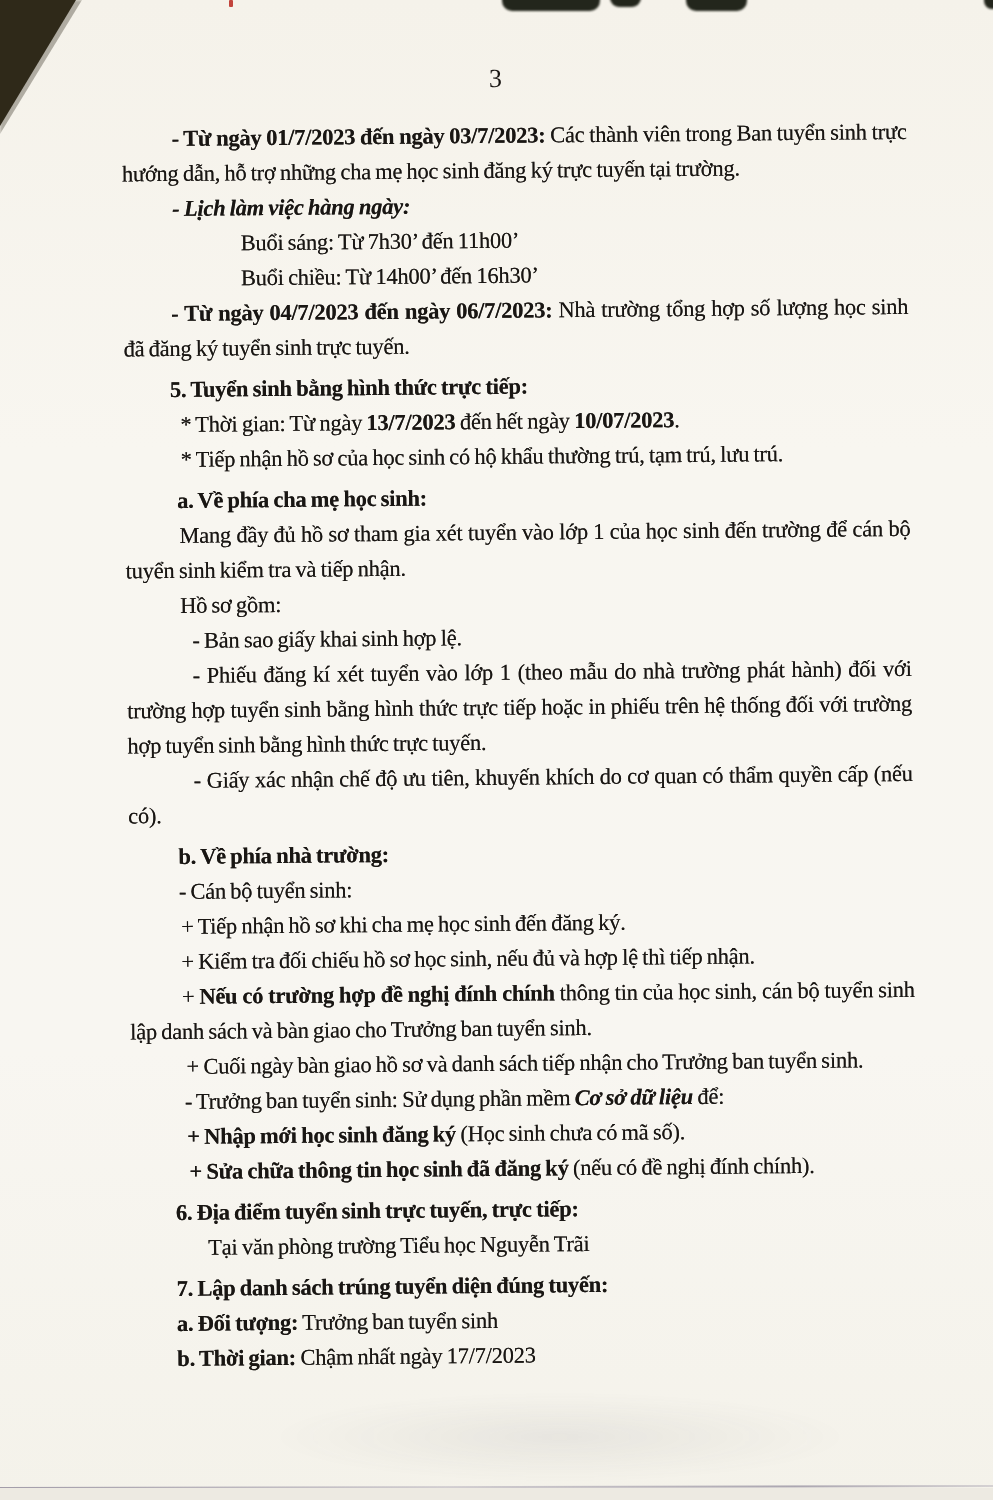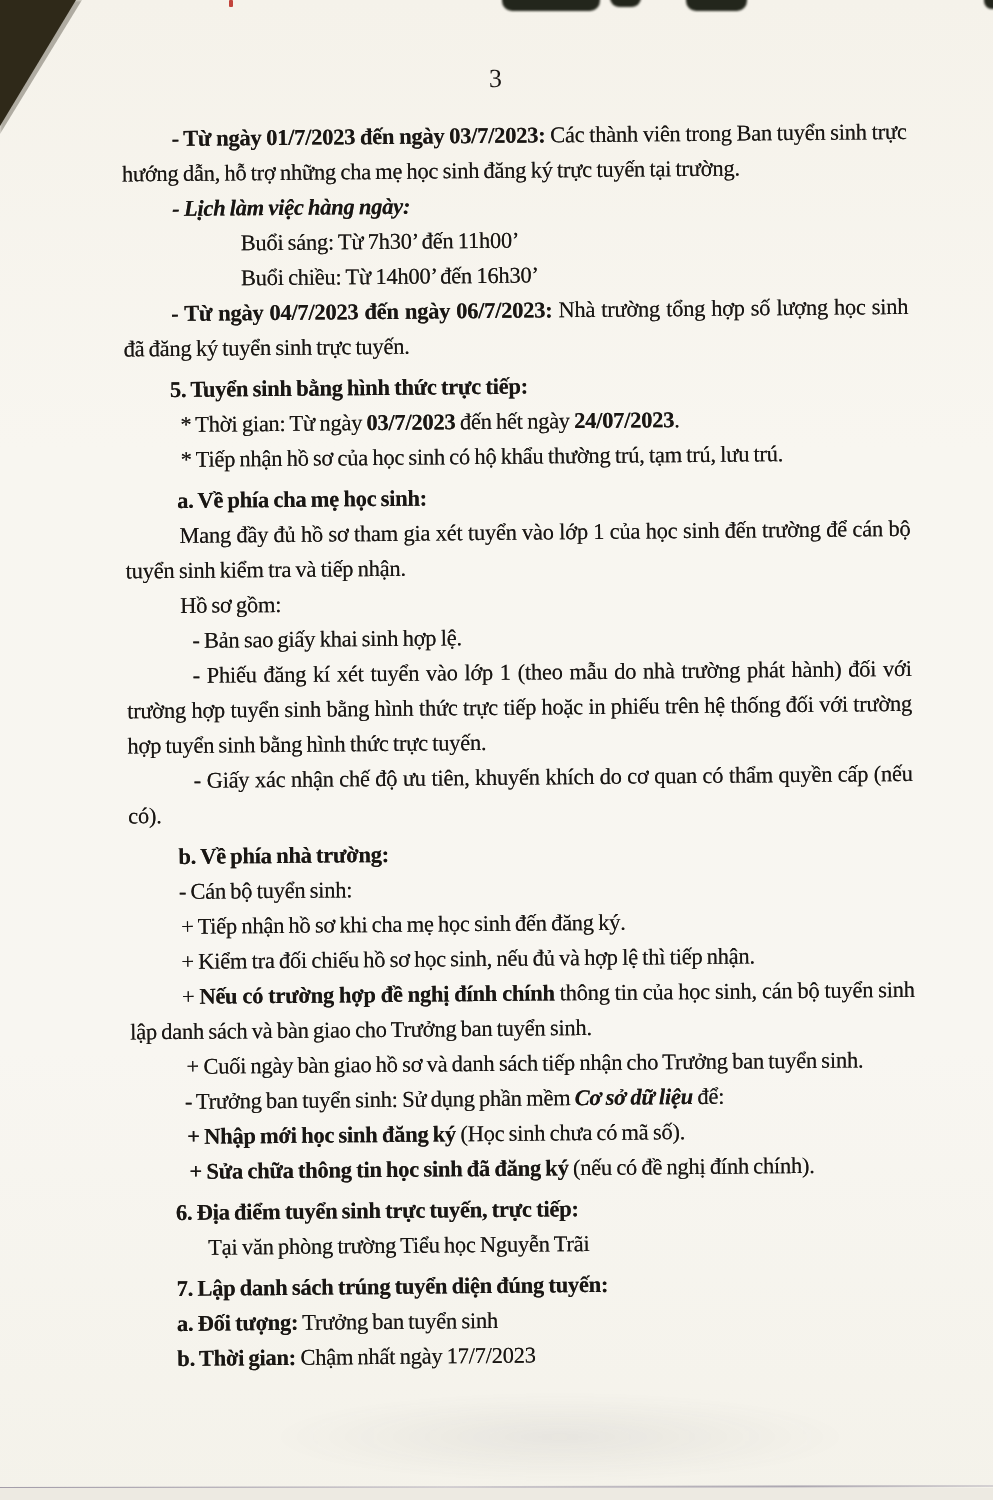--- a/index.html
+++ b/index.html
@@ -72,21 +72,21 @@
 
   <div class="rot">
     <p class="pageno">3</p>
     <div class="bodytext">
         <p class="para wrap" style="text-indent: 50px;"><span class="b">- Từ ngày 01/7/2023 đến ngày 03/7/2023:</span><span> Các thành viên trong Ban tuyển sinh trực hướng dẫn, hỗ trợ những cha mẹ học sinh đăng ký trực tuyến tại trường.</span></p>
         <p class="para nowrap" style="text-indent: 50px;"><span class="bi">- Lịch làm việc hàng ngày:</span></p>
         <p class="para nowrap" style="text-indent: 118px;"><span>Buổi sáng:  Từ 7h30’ đến 11h00’</span></p>
         <p class="para nowrap" style="text-indent: 118px;"><span>Buổi chiều: Từ 14h00’ đến 16h30’</span></p>
         <p class="para wrap" style="text-indent: 48px;"><span class="b">- Từ ngày 04/7/2023 đến ngày 06/7/2023:</span><span> Nhà trường tổng hợp số lượng học sinh đã đăng ký tuyển sinh trực tuyến.</span></p>
         <p class="para nowrap sec" style="text-indent: 46px;"><span class="b">5. Tuyển sinh bằng hình thức trực tiếp:</span></p>
-        <p class="para nowrap" style="text-indent: 56px;"><span>* Thời gian: Từ ngày </span><span class="b">03/7/2023</span><span> đến hết ngày </span><span class="b">24/07/2023</span><span>.</span></p>
+        <p class="para nowrap" style="text-indent: 56px;"><span>* Thời gian: Từ ngày </span><span class="b">13/7/2023</span><span> đến hết ngày </span><span class="b">10/07/2023</span><span>.</span></p>
         <p class="para nowrap" style="text-indent: 56px;"><span>* Tiếp nhận hồ sơ của học sinh có hộ khẩu thường trú, tạm trú, lưu trú.</span></p>
         <p class="para nowrap sec" style="text-indent: 52px;"><span class="b">a. Về phía cha mẹ học sinh:</span></p>
         <p class="para wrap" style="text-indent: 54px;"><span>Mang đầy đủ hồ sơ tham gia xét tuyển vào lớp 1 của học sinh đến trường để cán bộ tuyển sinh kiểm tra và tiếp nhận.</span></p>
         <p class="para nowrap" style="text-indent: 54px;"><span>Hồ sơ gồm:</span></p>
         <p class="para nowrap" style="text-indent: 66px;"><span>- Bản sao giấy khai sinh hợp lệ.</span></p>
         <p class="para wrap" style="text-indent: 66px;"><span>- Phiếu đăng kí xét tuyển vào lớp 1 (theo mẫu do nhà trường phát hành) đối với trường hợp tuyển sinh bằng hình thức trực tiếp hoặc in phiếu trên hệ thống đối với trường hợp tuyển sinh bằng hình thức trực tuyến.</span></p>
         <p class="para wrap" style="text-indent: 66px;"><span>- Giấy xác nhận chế độ ưu tiên, khuyến khích do cơ quan có thẩm quyền cấp (nếu có).</span></p>
         <p class="para nowrap sec" style="text-indent: 50px;"><span class="b">b. Về phía nhà trường:</span></p>
         <p class="para nowrap" style="text-indent: 50px;"><span>-  Cán bộ tuyển sinh:</span></p>
         <p class="para nowrap" style="text-indent: 52px;"><span>+ Tiếp nhận hồ sơ khi cha mẹ học sinh đến đăng ký.</span></p>

